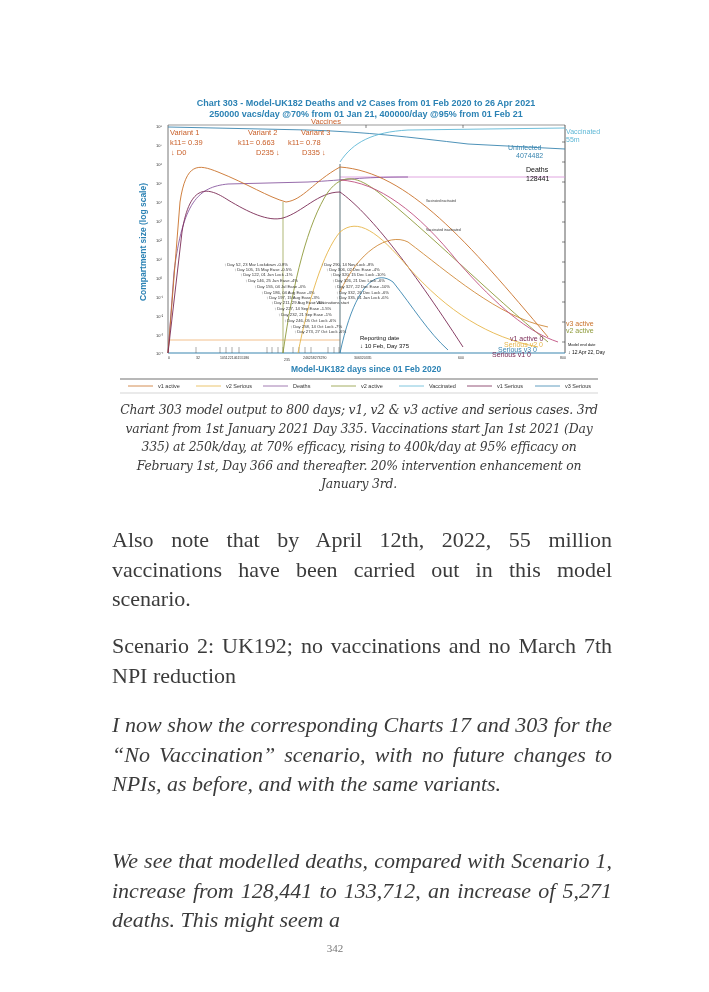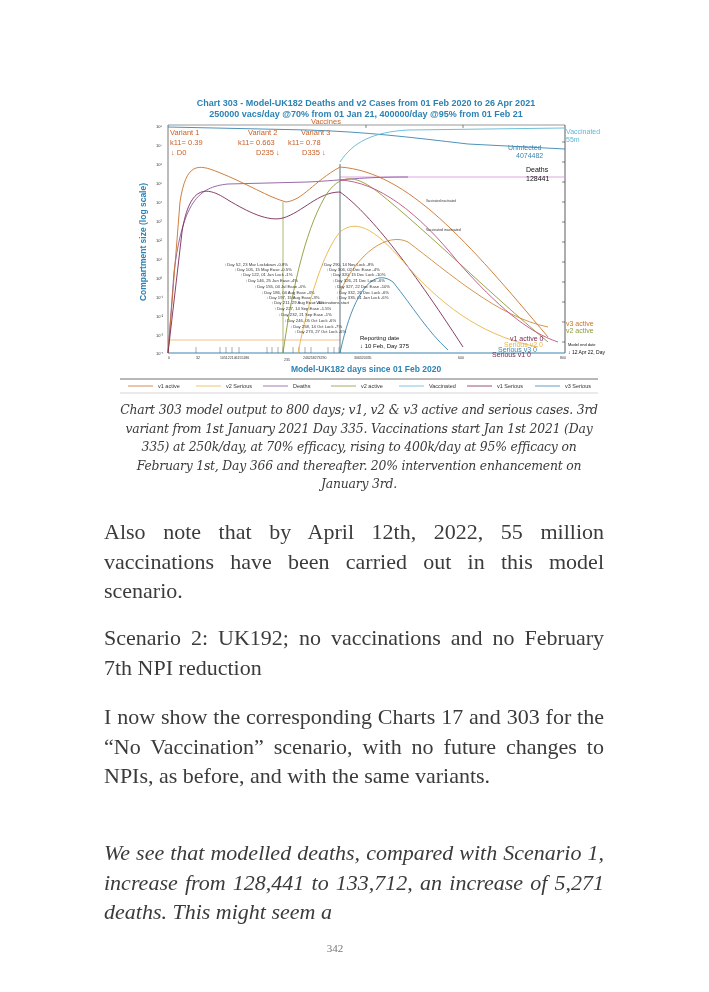--- a/index.html
+++ b/index.html
@@ -1,23 +1,23 @@
 <!DOCTYPE html>
 <html><head>
 <meta charset="utf-8">
 <style>
   html, body { margin: 0; padding: 0; background: #ffffff; }
   body { width: 709px; height: 992px; position: relative; overflow: hidden; font-family: "Liberation Serif", serif; color: #3a3a3a; }
   .figure { position: absolute; left: 108px; top: 92px; width: 500px; height: 304px; text-decoration: underline; }
   .figure svg { display: block; }
   .caption { position: absolute; left: 112px; top: 401px; width: 494px; text-align: center; font-family: "DejaVu Serif", serif; font-style: italic; font-size: 12.4px; line-height: 18.6px; color: #3a3a3a; letter-spacing: -0.2px; }
-  .para { position: absolute; left: 104px; width: 500px; font-family: "Liberation Serif", serif; font-size: 22px; line-height: 29.7px; text-align: justify; text-align-last: left; color: #3b3b3b; margin: 0; }
+  .para { position: absolute; left: 104px; width: 500px; font-family: "Liberation Serif", serif; font-size: 22px; line-height: 29.7px; text-align: justify; text-align-last: left; color: #3b3b3b; margin: 8px; }
   .p1 { top: 517px; }
   .p2 { top: 623px; }
-  .p3 { top: 702px; }
+  .p3 { top: 702px; font-style: italic; }
   .p4 { top: 838px; font-style: italic; }
   .pagenum { position: absolute; left: 0; width: 670px; top: 942px; text-align: center; font-family: "Liberation Serif", serif; font-size: 11px; color: #777; }
   .ctitle { font-family: "Liberation Sans", sans-serif; font-weight: bold; fill: #2b82b4; }
   .clab { font-family: "Liberation Sans", sans-serif; }
   .tiny { font-family: "Liberation Sans", sans-serif; font-size: 4.2px; fill: #333; }
 </style>
 </head>
 <body>
 
 <div class="figure">
@@ -206,17 +206,17 @@
         <line x1="427" y1="294" x2="452" y2="294" stroke="#3a86b0" stroke-width="0.8"></line>
           <text x="457" y="296">v3 Serious</text>
       </g>
     </g>
   </svg>
 </div>
 
 <div class="caption">Chart 303 model output to 800 days; v1, v2 &amp; v3 active and serious cases. 3rd variant from 1st January 2021 Day 335. Vaccinations start Jan 1st 2021 (Day 335) at 250k/day, at 70% efficacy, rising to 400k/day at 95% efficacy on February 1st, Day 366 and thereafter. 20% intervention enhancement on January 3rd.</div>
 
 <p class="para p1">Also note that by April 12th, 2022, 55 million vaccinations have been carried out in this model scenario.</p>
-<p class="para p2">Scenario 2: UK192; no vaccinations and no February 7th NPI reduction</p>
+<p class="para p2">Scenario 2: UK192; no vaccinations and no March 7th NPI reduction</p>
 <p class="para p3">I now show the corresponding Charts 17 and 303 for the “No Vaccination” scenario, with no future changes to NPIs, as before, and with the same variants.</p>
 <p class="para p4">We see that modelled deaths, compared with Scenario 1, increase from 128,441 to 133,712, an increase of 5,271 deaths. This might seem a</p>
 
 <div class="pagenum">342</div>
 
 </body></html>

